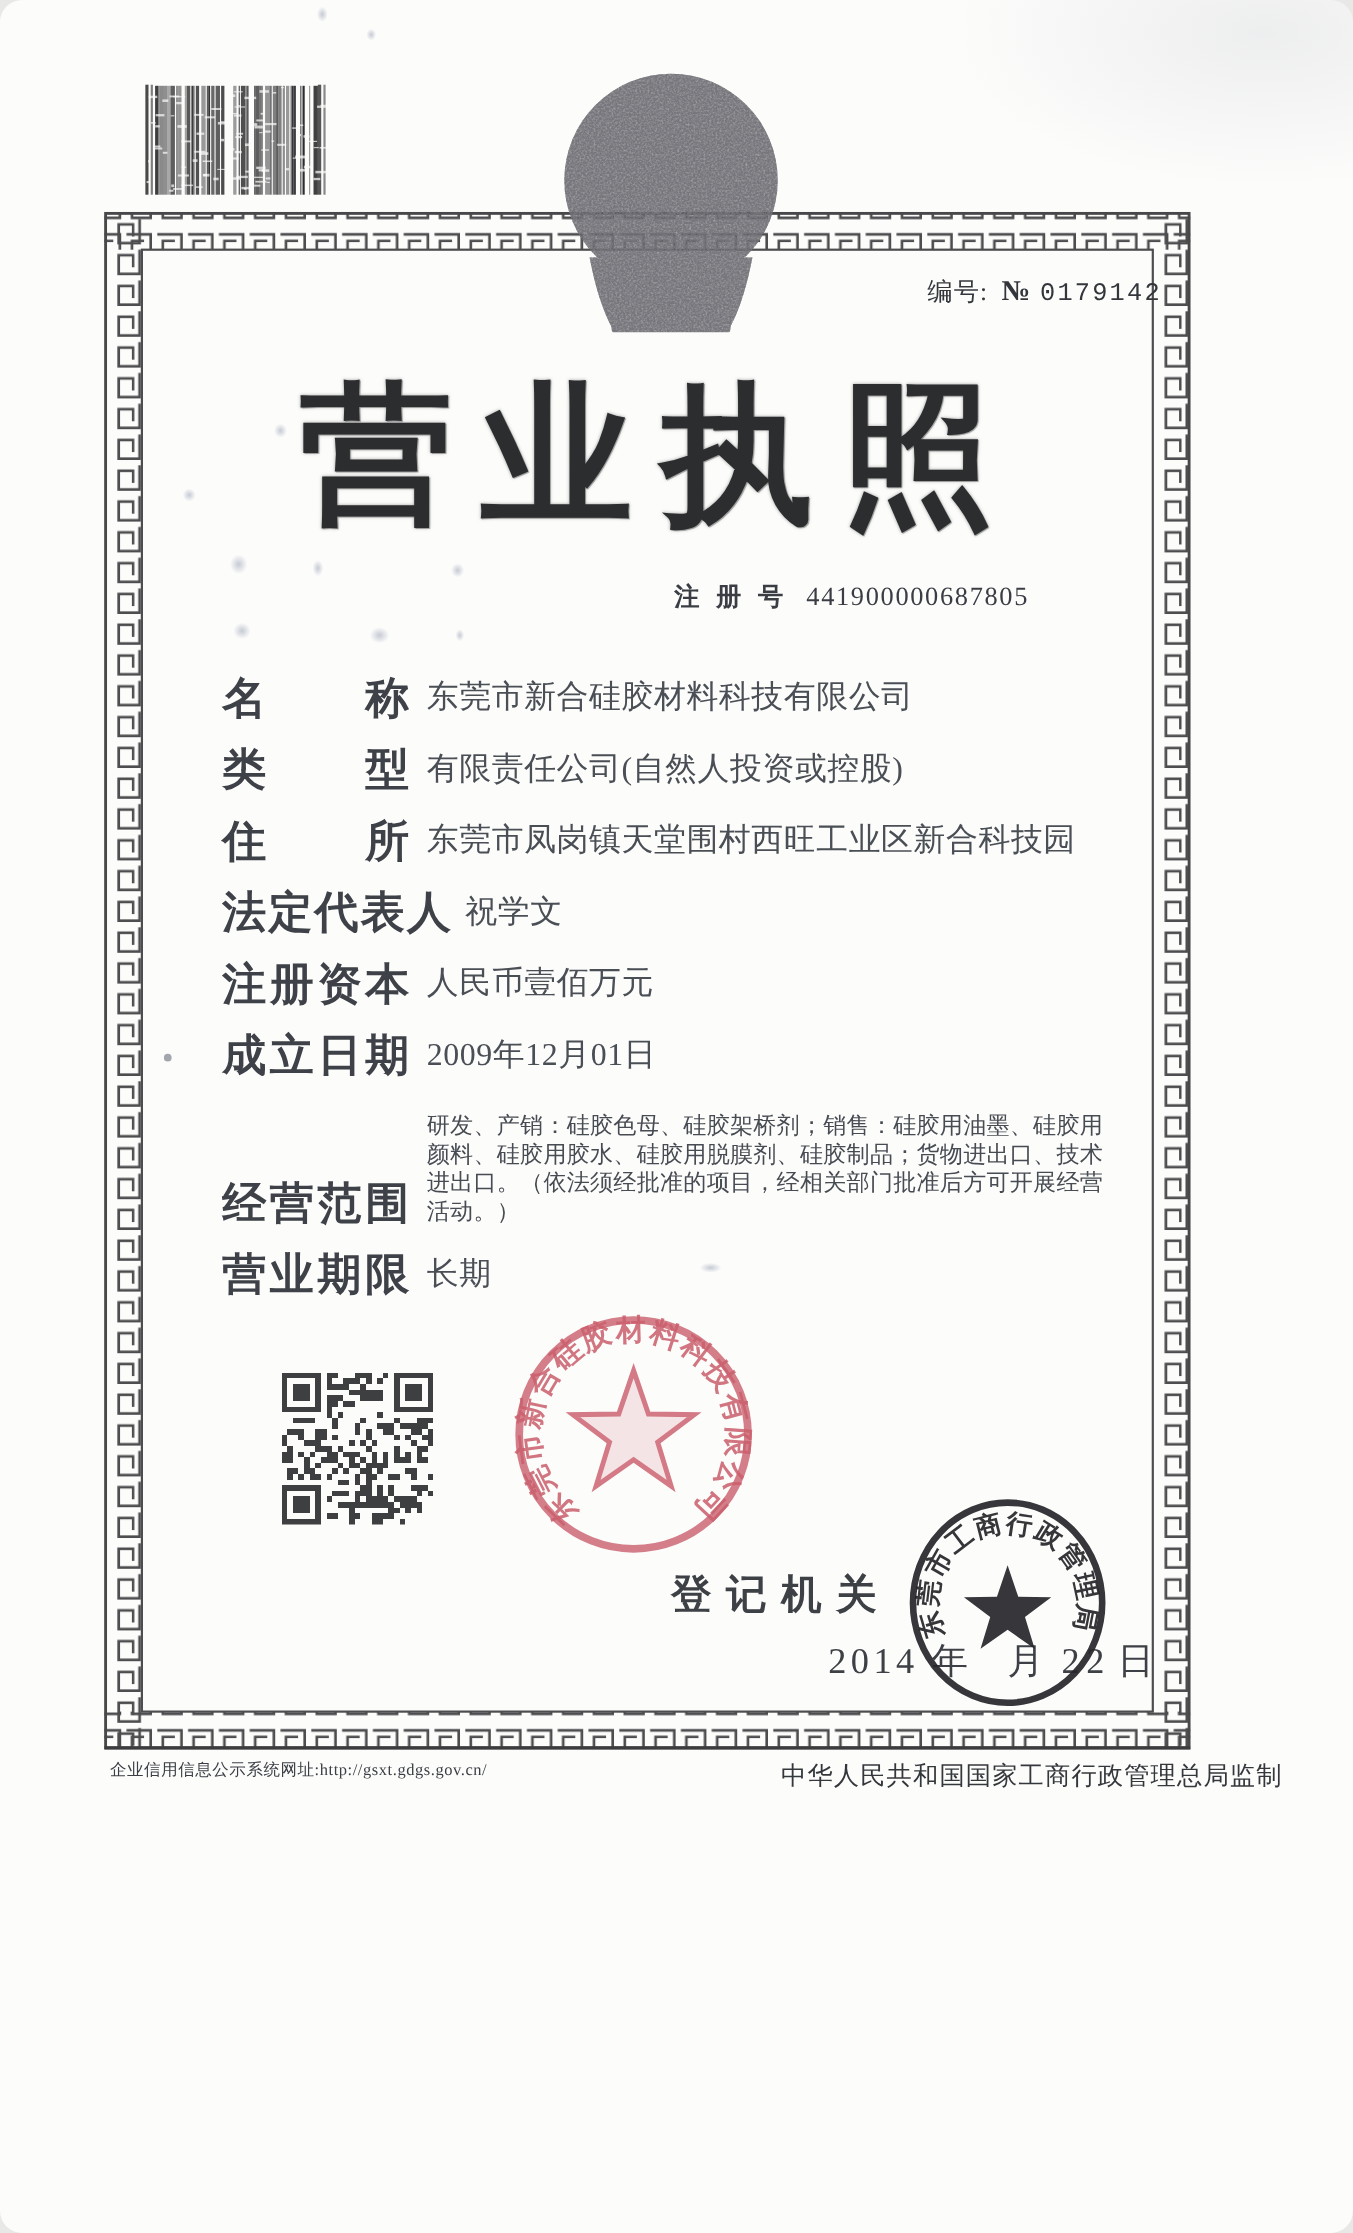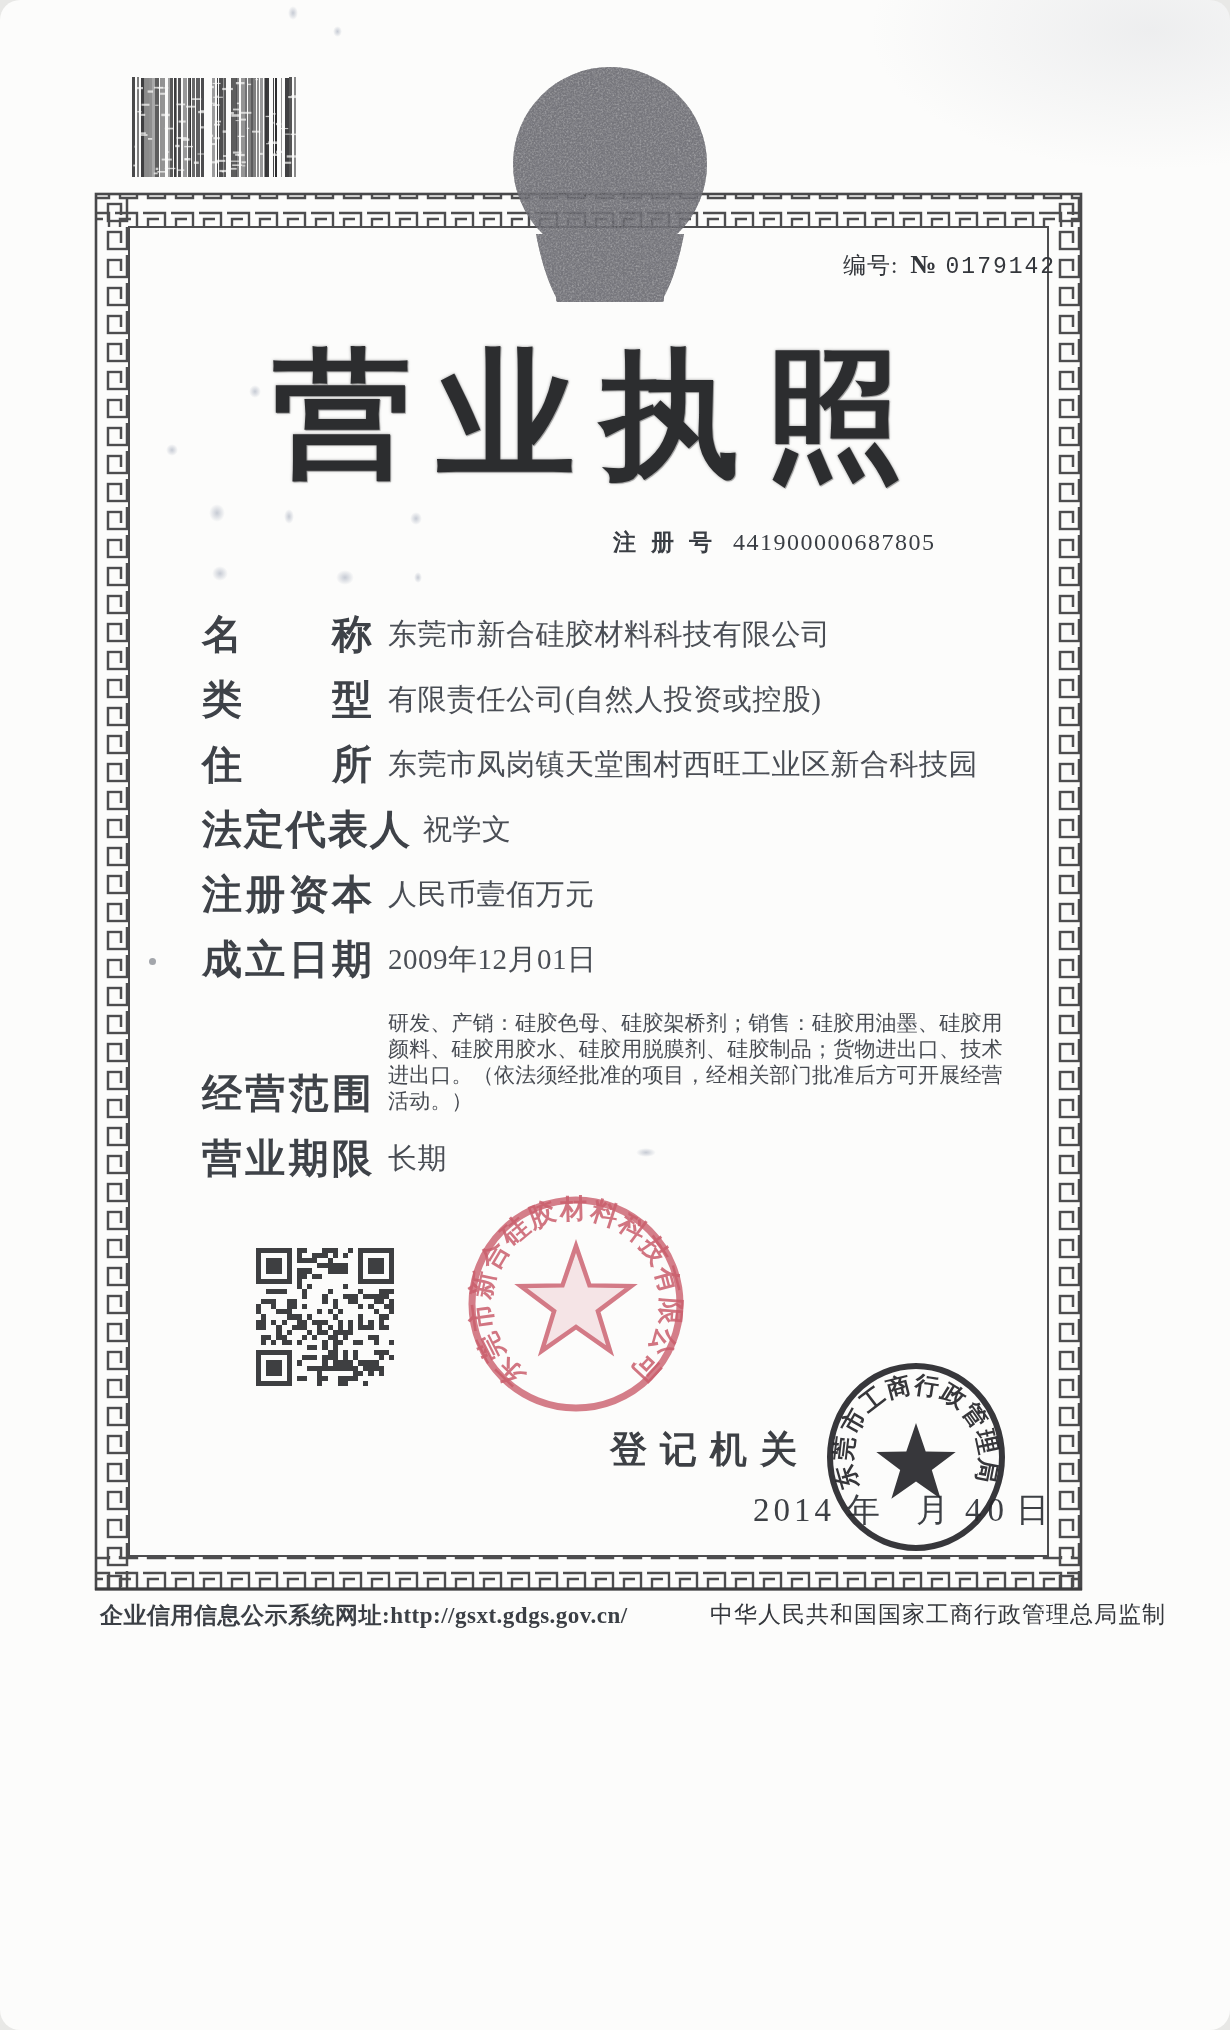--- a/index.html
+++ b/index.html
@@ -51,21 +51,21 @@
   .authority-label{left:610px;top:1425px;font-size:37px;font-weight:600;letter-spacing:13px;color:#3d4045;white-space:nowrap;}
   .date-line{left:753px;top:1488px;font-size:33px;color:#3d4045;white-space:nowrap;}
   .date-line span{display:inline-block;}
   .date-line .y{margin-right:12px;letter-spacing:4px;}
   .date-line .yu{margin-right:36px;}
   .date-line .mu{margin-right:16px;}
   .date-line .d{margin-right:6px;letter-spacing:6px;}
   .authority-seal{left:820px;top:1358px;width:192px;height:198px;}
 
   
-  .footer-left{left:100px;top:1600px;font-size:23px;letter-spacing:.5px;color:#3b3f45;font-weight:bold;}
+  .footer-left{left:100px;top:1600px;font-size:15px;letter-spacing:.5px;color:#3b3f45;}
   .footer-right{left:710px;top:1599px;font-size:23px;letter-spacing:1px;color:#34373c;}
 
   
   .smudge{position:absolute;border-radius:50%;
     background:radial-gradient(ellipse at center, rgba(110,122,148,.38), rgba(110,122,148,0) 70%);}
   .dot{position:absolute;border-radius:50%;background:rgba(90,95,105,.55);}
 </style>
 </head>
 <body>
 
@@ -632,21 +632,21 @@
     <polygon points="0,-58 13.5,-18.6 55.2,-17.9 21.9,7.1 34.1,46.9 0,23 -34.1,46.9 -21.9,7.1 -55.2,-17.9 -13.5,-18.6" fill="#cd5f6e" fill-opacity="0.18" stroke="#cd5f6e" stroke-width="4.5" opacity="0.82"></polygon>
     <path id="redArc" d="M -49.3,70.4 A 86,86 0 1,1 49.3,70.4" fill="none"></path>
     <text font-size="27" font-weight="700" fill="#cd5f6e" opacity="0.85" font-family="Liberation Serif, DejaVu Serif, serif">
       <textPath href="#redArc" startOffset="0" textLength="430" lengthAdjust="spacing">东莞市新合硅胶材料科技有限公司</textPath>
     </text>
   </svg>
 
   <div class="abs authority-label">登记机关</div>
 
   <div class="abs date-line">
-    <span class="y">2014</span><span class="yu">年</span><span class="mu">月</span><span class="d">40</span><span>日</span>
+    <span class="y">2014</span><span class="yu">年</span><span class="mu">月</span><span class="d">22</span><span>日</span>
   </div>
 
   <svg class="abs authority-seal" width="192" height="198" viewBox="-96 -99 192 198">
     <ellipse cx="0" cy="0" rx="86" ry="91" fill="none" stroke="#26262a" stroke-width="6" opacity="0.92"></ellipse>
     <polygon points="0,-42 9.7,-13.4 39.7,-12.9 15.8,5.1 24.6,33.8 0,16.6 -24.6,33.8 -15.8,5.1 -39.7,-12.9 -9.7,-13.4" fill="#26262a" opacity="0.92" transform="translate(0,8)"></polygon>
     <path id="blkArc" d="M -57,29.1 A 64,64 0 1,1 57,29.1" fill="none"></path>
     <text font-size="24" font-weight="700" fill="#26262a" opacity="0.92" font-family="Liberation Serif, DejaVu Serif, serif">
       <textPath href="#blkArc" startOffset="0" textLength="255" lengthAdjust="spacing">东莞市工商行政管理局</textPath>
     </text>
   </svg>

